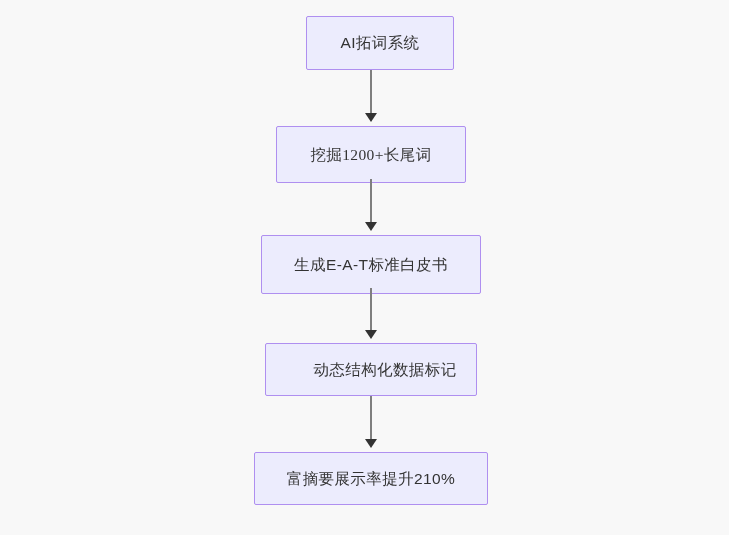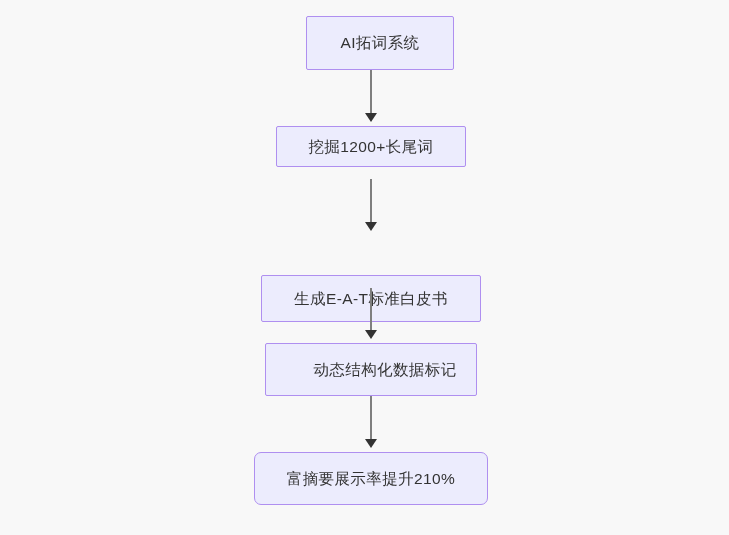--- a/index.html
+++ b/index.html
@@ -45,24 +45,24 @@
     position: absolute;
     width: 0;
     height: 0;
     border-left: 6px solid transparent;
     border-right: 6px solid transparent;
     border-top: 9px solid #333333;
   }
 
   
   #node-0 { left: 297px; top: 16px;  width: 148px; height: 54px; margin-left: 9px; }
-  #node-1 { left: 276px; top: 126px; width: 190px; height: 41px; }
-  #node-2 { left: 261px; top: 235px; width: 220px; height: 47px; margin-top: 40px; }
+  #node-1 { left: 276px; top: 126px; width: 190px; height: 57px; font-family: Liberation Serif, serif; }
+  #node-2 { left: 261px; top: 235px; width: 220px; height: 59px; }
   #node-3 { left: 265px; top: 343px; width: 212px; height: 53px; padding-left: 28px; }
-  #node-4 { left: 254px; top: 452px; width: 234px; height: 53px; border-radius: 7px; }
+  #node-4 { left: 254px; top: 452px; width: 234px; height: 53px; }
 
   
   #edge-0 { left: 370px; top: 70px;  height: 47px; }
   #edge-1 { left: 370px; top: 179px; height: 47px; }
   #edge-2 { left: 370px; top: 288px; height: 46px; }
   #edge-3 { left: 370px; top: 396px; height: 47px; }
 
   #arrow-0 { left: 365px; top: 113px; }
   #arrow-1 { left: 365px; top: 222px; }
   #arrow-2 { left: 365px; top: 330px; }

